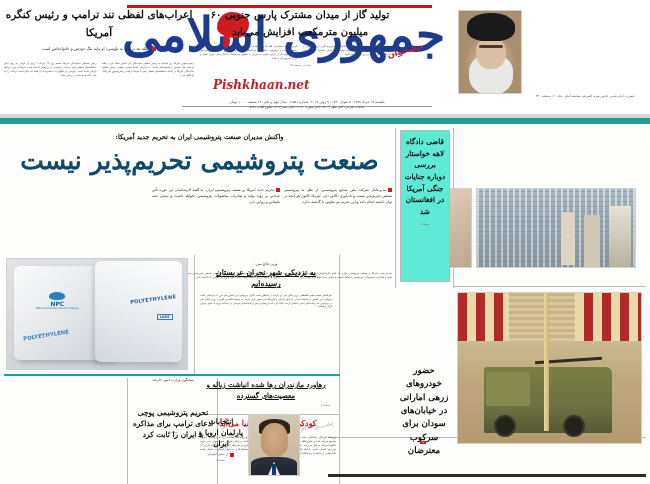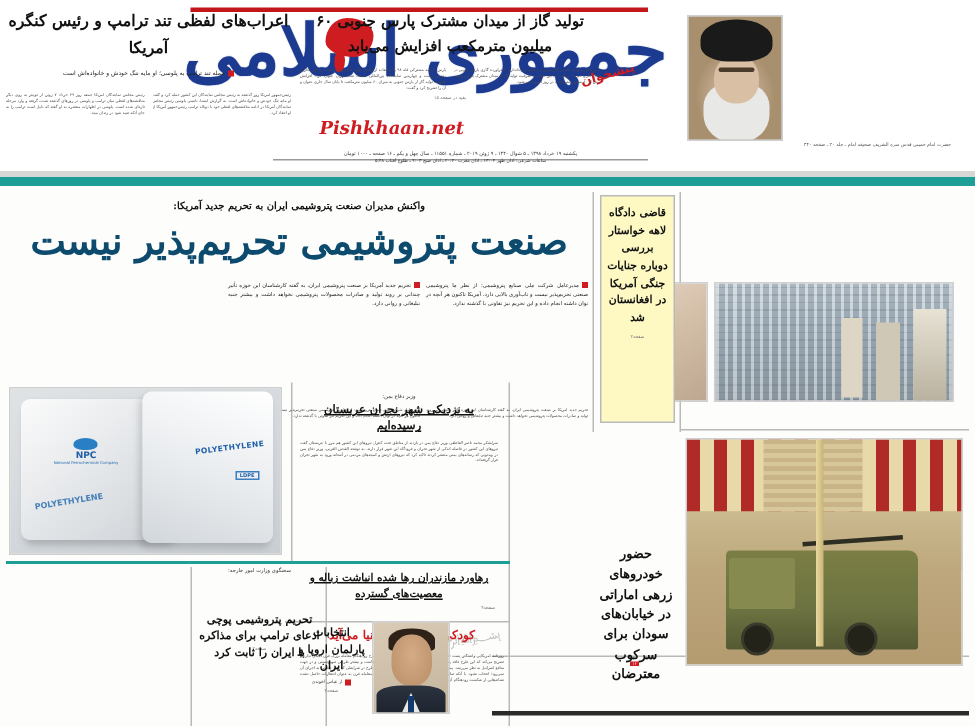--- a/index.html
+++ b/index.html
@@ -317,21 +317,21 @@
     font-family: "DejaVu Serif", "Liberation Serif", serif;
     font-weight: bold; font-size: 8.6px; line-height: 1.55;
     color: #111; text-align: center; direction: rtl;
   }
   .vstack-head.small { font-size: 7.4px; line-height: 1.5; }
 
   
   .boxed-col {
     position: absolute;
     border: 1px solid #b9b9b9;
-    background: #fef9c3;
+    background: #5eead4;
     text-align: center;
   }
   .boxed-col .h {
     font-family: "DejaVu Serif", "Liberation Serif", serif;
     font-weight: bold; font-size: 7.2px; line-height: 1.62;
     color: #111; direction: rtl;
   }
 
   .sec-head {
     position: absolute;

